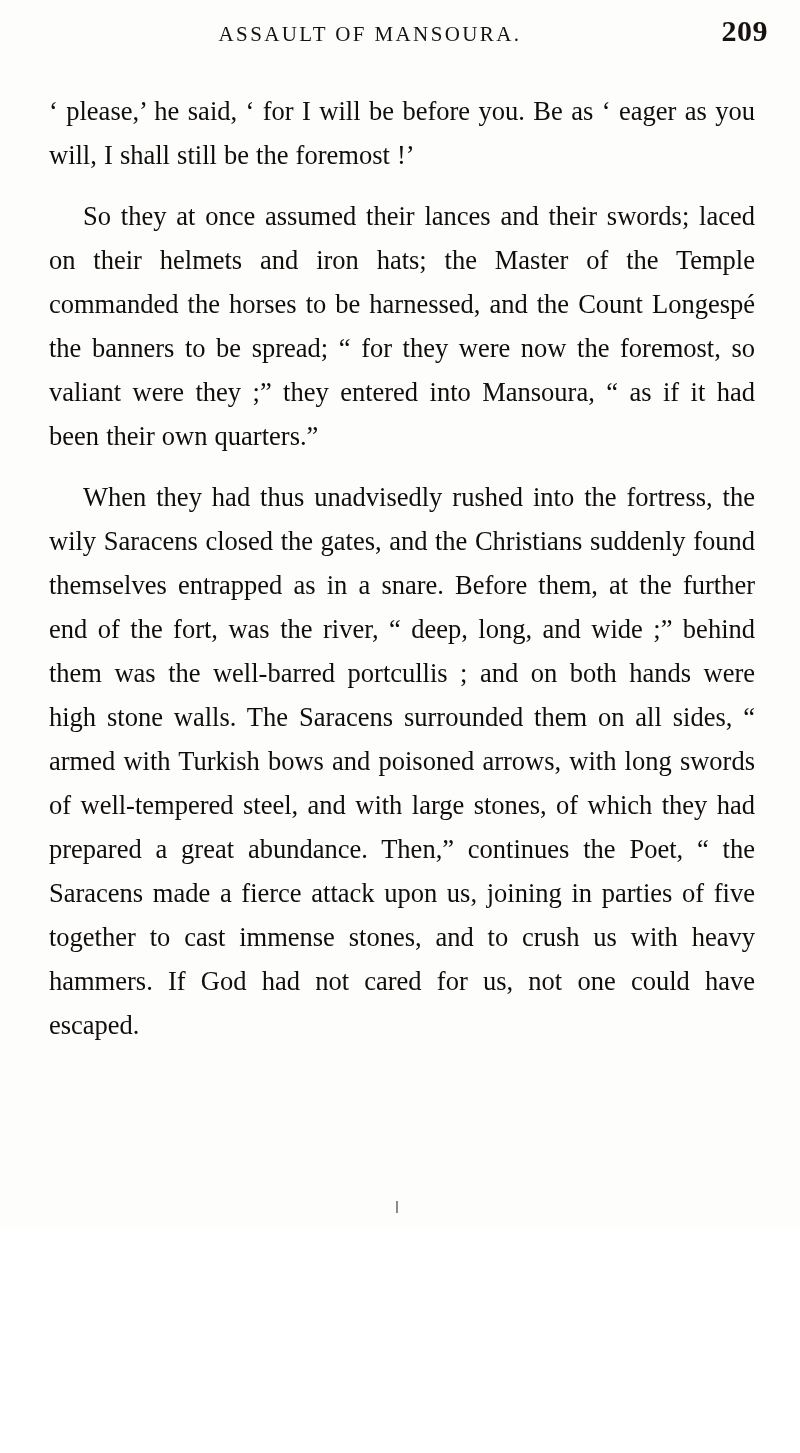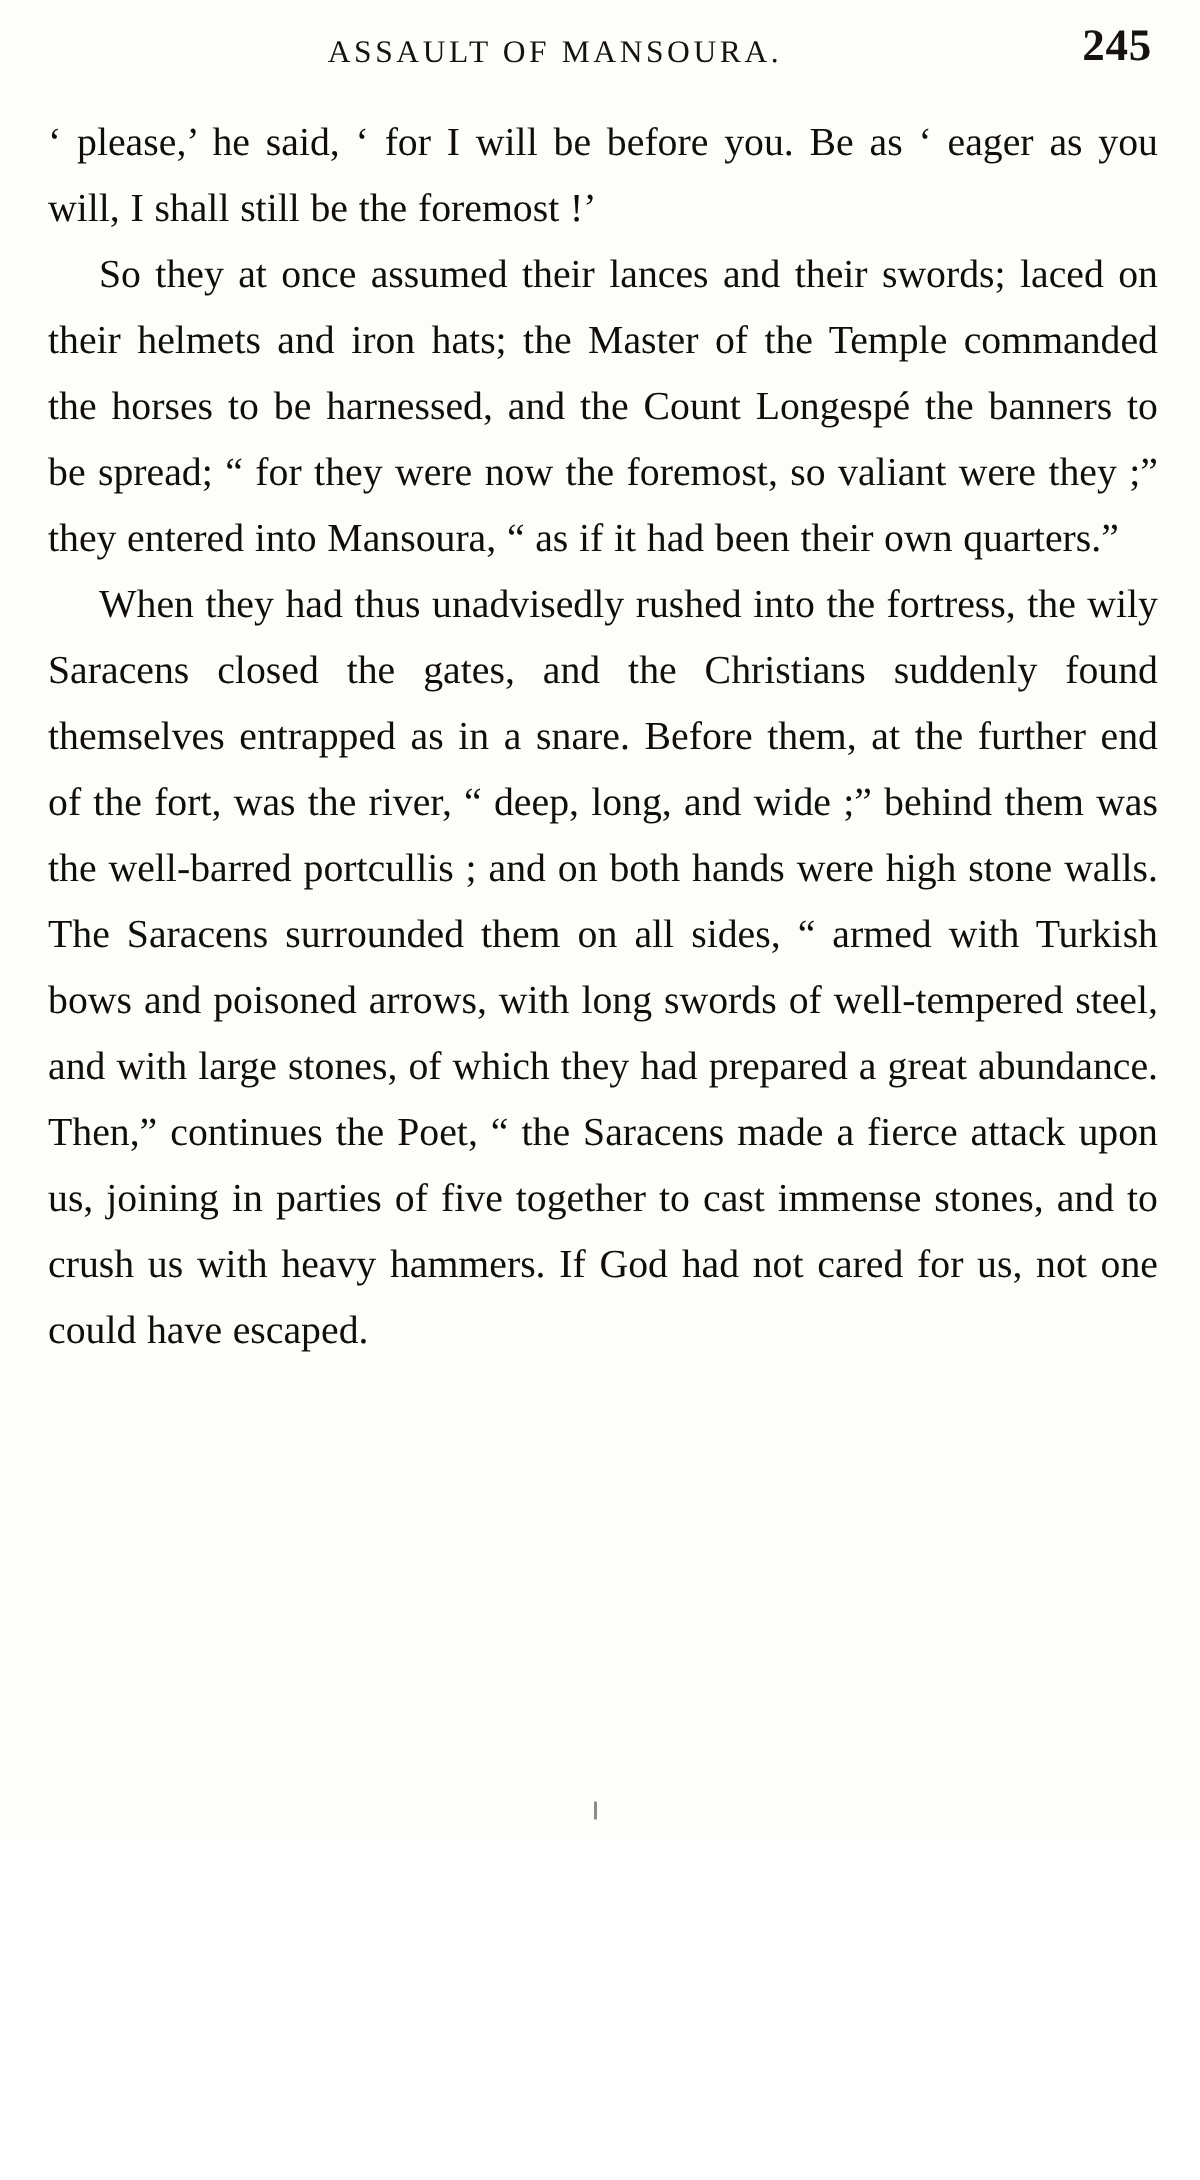--- a/index.html
+++ b/index.html
@@ -52,21 +52,21 @@
     color: #16120f;
     letter-spacing: 0.5px;
   }
   .body-text {
     position: absolute;
     left: 32px;
     top: 72px;
     width: 740px;
   }
   p.para {
-    margin: 0;
+    margin: 17px;
     font-size: 26.5px;
     line-height: 44px;
     text-align: justify;
     text-justify: inter-word;
     color: #100d0b;
     word-spacing: 0.5px;
   }
   p.indent {
     text-indent: 34px;
   }
@@ -82,21 +82,21 @@
     background: #8c8c88;
   }
 </style>
 </head>
 <body>
 
 <div class="page">
 
   <div class="header">
     <div class="running-head">Assault of Mansoura.</div>
-    <div class="folio">245</div>
+    <div class="folio">209</div>
   </div>
 
   <div class="body-text">
     <p class="para">‘ please,’ he said, ‘ for I will be before you.   Be as ‘ eager as you will, I shall still be the foremost !’</p>
     <p class="para indent">So they at once assumed their lances and their swords; laced on their helmets and iron hats; the Master of the Temple commanded the horses to be harnessed, and the Count Longespé the banners to be spread; “ for they were now the foremost, so valiant were they ;” they entered into Mansoura, “ as if it had been their own quarters.”</p>
     <p class="para indent">When they had thus unadvisedly rushed into the fortress, the wily Saracens closed the gates, and the Christians suddenly found themselves entrapped as in a snare.   Before them, at the further end of the fort, was the river, “ deep, long, and wide ;” behind them was the well-barred portcullis ; and on both hands were high stone walls.   The Saracens surrounded them on all sides, “ armed with Turkish bows and poisoned arrows, with long swords of well-tempered steel, and with large stones, of which they had prepared a great abundance.   Then,” continues the Poet, “ the Saracens made a fierce attack upon us, joining in parties of five together to cast immense stones, and to crush us with heavy hammers.   If God had not cared for us, not one could have escaped.</p>
   </div>
 
   <div class="bottom-mark"></div>
 </div>

